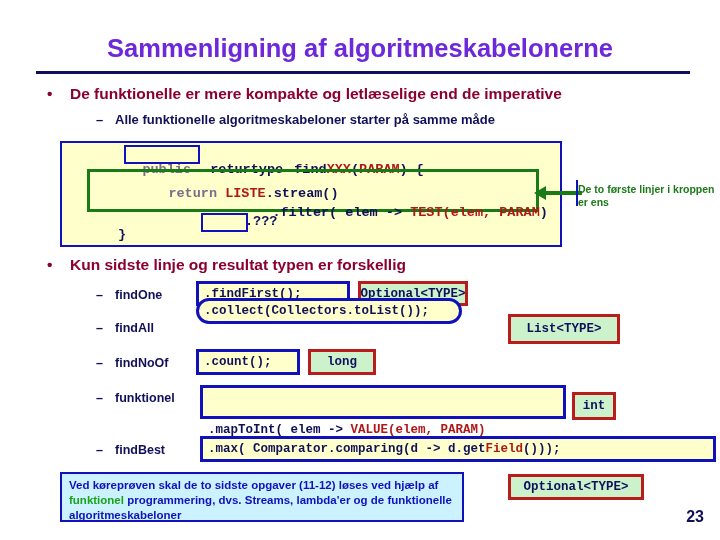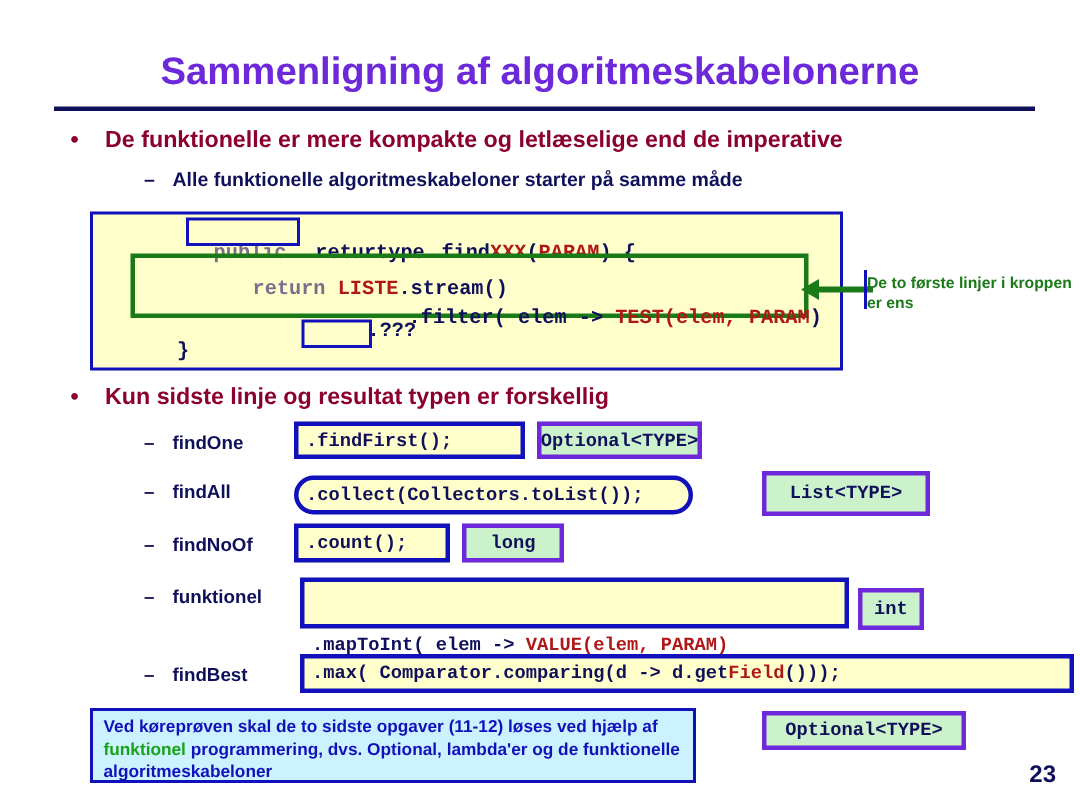--- a/index.html
+++ b/index.html
@@ -179,21 +179,21 @@
     font-weight: bold;
     color: #10105a;
     white-space: pre;
     display: flex;
     align-items: center;
     padding: 0 5px;
   }
   .type-chip {
     position: absolute;
     background: #ccf2cc;
-    border: 3px solid #6d28d9;
+    border: 3px solid #b91c1c;
     box-sizing: border-box;
     font-family: "Liberation Mono", "DejaVu Sans Mono", monospace;
     font-size: 12.5px;
     font-weight: bold;
     color: #10105a;
     white-space: pre;
     display: flex;
     align-items: center;
     justify-content: center;
     padding: 0 4px;
@@ -289,21 +289,21 @@
   <span class="dash">–</span>
   <span>findOne</span>
 </div>
 <div class="code-chip" style="left:196px; top:281px; width:154px; height:25px;">.findFirst();</div>
 <div class="type-chip" style="left:358px; top:281px; width:110px; height:25px;">Optional&lt;TYPE&gt;</div>
 
 <div class="row-label" style="left:115px; top:321px;">
   <span class="dash">–</span>
   <span>findAll</span>
 </div>
-<div class="code-chip" style="left:196px; top:317px; width:266px; height:26px;border-radius:13px;">.collect(Collectors.toList());</div>
+<div class="code-chip" style="left:196px; top:298px; width:266px; height:26px;border-radius:13px;">.collect(Collectors.toList());</div>
 <div class="type-chip" style="left:508px; top:314px; width:112px; height:30px;">List&lt;TYPE&gt;</div>
 
 <div class="row-label" style="left:115px; top:356px;">
   <span class="dash">–</span>
   <span>findNoOf</span>
 </div>
 <div class="code-chip" style="left:196px; top:349px; width:104px; height:26px;">.count();</div>
 <div class="type-chip" style="left:308px; top:349px; width:68px; height:26px;">long</div>
 
 <div class="row-label" style="left:115px; top:391px;">
@@ -319,16 +319,16 @@
 <div class="row-label" style="left:115px; top:443px;">
   <span class="dash">–</span>
   <span>findBest</span>
 </div>
 <div class="code-chip" style="left:200px; top:436px; width:516px; height:26px;">
   <span class="navy">.max( Comparator.comparing(d -&gt; d.get</span><span class="red">Field</span><span class="navy">()));</span>
 </div>
 <div class="type-chip" style="left:508px; top:474px; width:136px; height:26px;">Optional&lt;TYPE&gt;</div>
 
 <div class="note-box">
-  <span>Ved køreprøven skal de to sidste opgaver (11-12) løses ved hjælp af </span><span class="hl">funktionel</span><span> programmering, dvs. Optional, lambda'er og de funktionelle algoritmeskabeloner</span>
+  <span>Ved køreprøven skal de to sidste opgaver (11-12) løses ved hjælp af </span><span class="hl">funktionel</span><span> programmering, dvs. Streams, lambda'er og de funktionelle algoritmeskabeloner</span>
 </div>
 
 <div class="page-num">23</div>
 
 </body></html>

